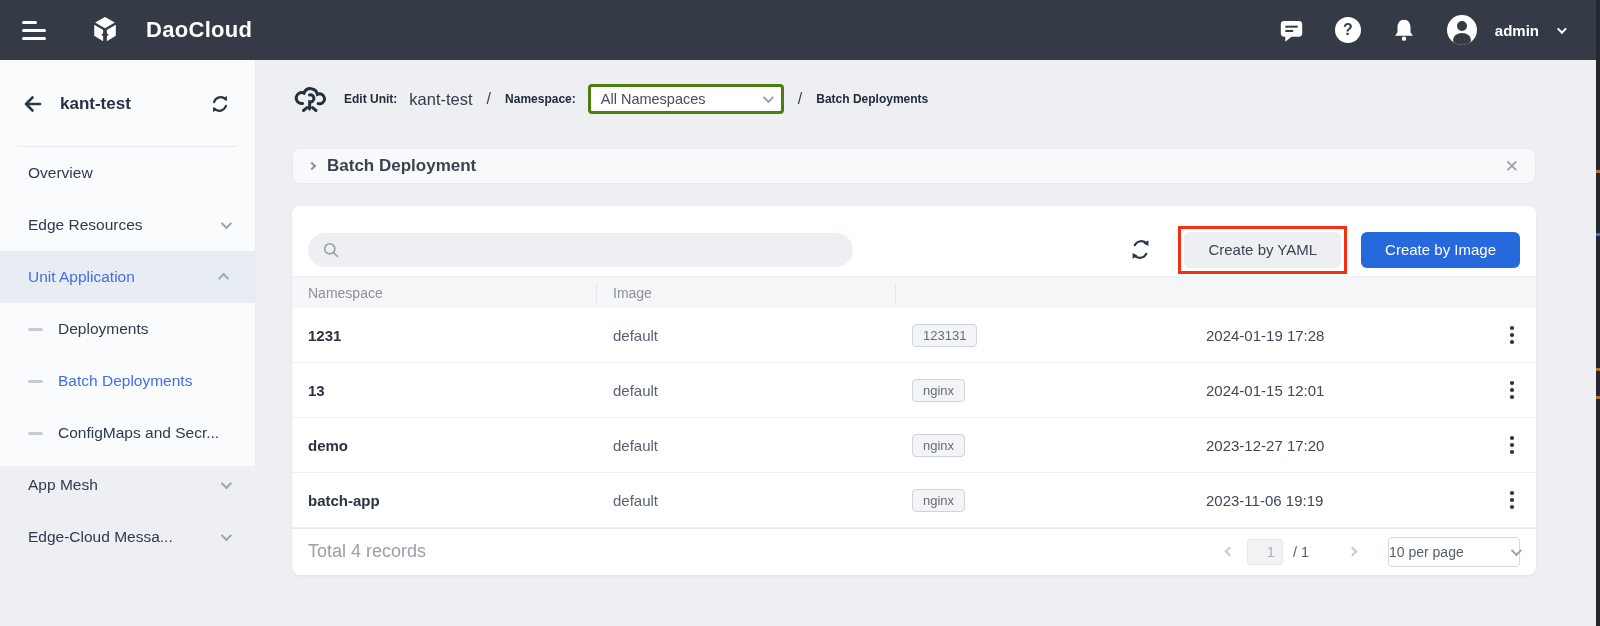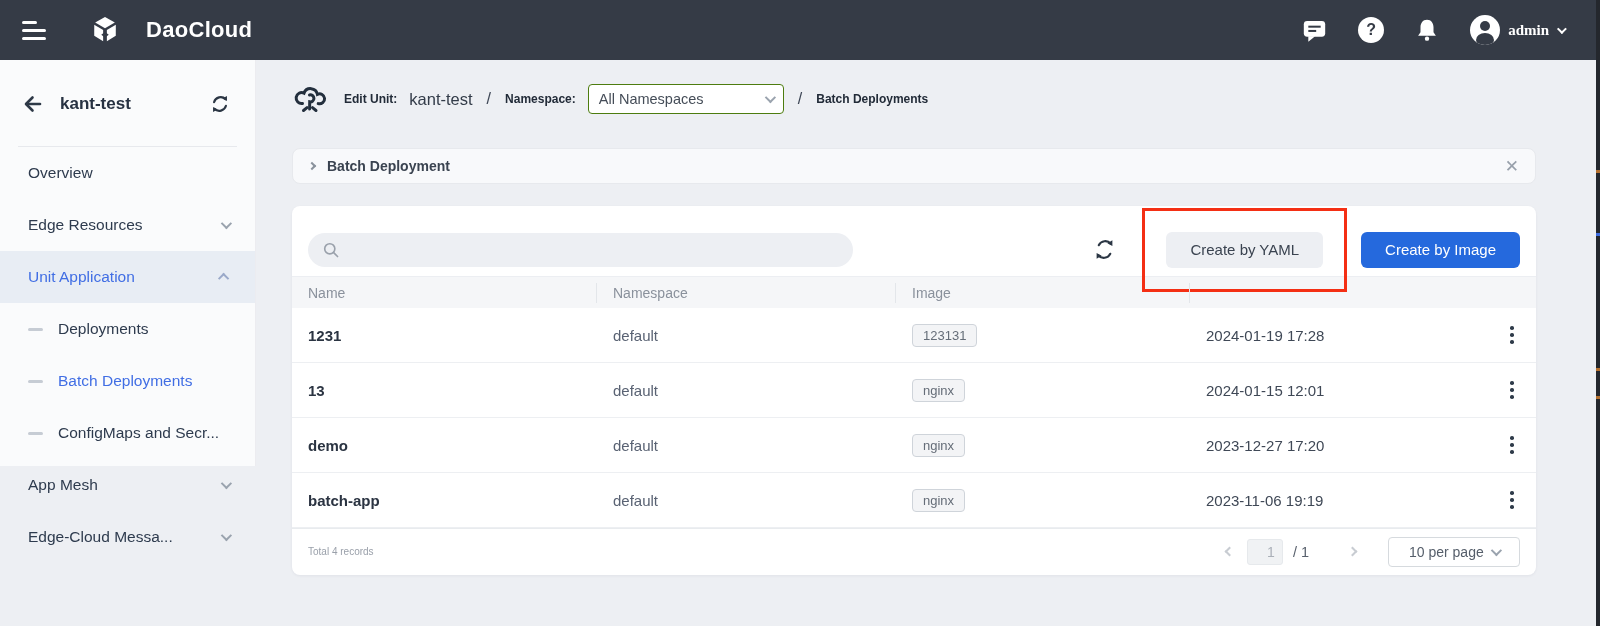--- a/index.html
+++ b/index.html
@@ -17,21 +17,21 @@
   .logo-text { color:#fff; font-size:22px; font-weight:bold; letter-spacing:.3px; }
   .topbar-right { margin-left:auto; display:flex; align-items:center; gap:30px; }
   .tb-icon { display:flex; align-items:center; justify-content:center; cursor:pointer; }
   .help-circle { width:26px; height:26px; border-radius:50%; background:#fff;
     color:#353b46; font-weight:bold; font-size:16px; display:flex; align-items:center; justify-content:center; }
   .avatar { width:30px; height:30px; border-radius:50%; background:#fff; position:relative; overflow:hidden; }
   .avatar .head { position:absolute; top:6px; left:50%; transform:translateX(-50%);
     width:10px; height:10px; border-radius:50%; background:#353b46; }
   .avatar .body { position:absolute; top:18px; left:50%; transform:translateX(-50%);
     width:18px; height:14px; border-radius:50%; background:#353b46; }
-  .user-wrap { display:flex; align-items:center; gap:8px; cursor:pointer;font-family:Liberation Serif, serif; }
+  .user-wrap { display:flex; align-items:center; gap:18px; cursor:pointer; }
   .user-name { color:#fff; font-size:15px; font-weight:bold; }
 
   
   .chev { display:inline-block; width:8px; height:8px;
     border-right:2px solid #9aa3ae; border-bottom:2px solid #9aa3ae; }
   .chev.down  { transform:rotate(45deg) translateY(-2px); }
   .chev.up    { transform:rotate(-135deg) translateY(-2px); }
   .chev.right { transform:rotate(-45deg); }
   .chev.left  { transform:rotate(135deg); }
   .chev.white { border-color:#fff; width:7px; height:7px; }
@@ -54,43 +54,43 @@
   .sb-sub .dash { width:15px; height:3px; border-radius:2px; background:#c6ccd4; margin-right:15px; flex-shrink:0; }
   .sb-sub.active { color:#416ee4; }
 
   
   .main { flex:1; background:#edeff3; padding:0 64px 0 36px; position:relative; }
 
   .crumbs { margin-top:20px; height:38px; display:flex; align-items:center; gap:12px; }
   .crumb-bold { font-size:12px; font-weight:bold; color:#222b38; white-space:nowrap; }
   .crumb-plain { font-size:16.5px; color:#333c49; }
   .crumb-sep { font-size:16px; color:#3c4554; padding:0 2px; }
-  .ns-select { width:196px; height:30px; background:#fff; border:1px solid #4d7c0f;
+  .ns-select { width:196px; height:30px; background:#fff; border:3px solid #4d7c0f;
     border-radius:4px; display:flex; align-items:center; padding:0 10px; cursor:pointer; }
   .ns-select .val { flex:1; font-size:14.5px; color:#454d58; }
 
   .panel-bar { margin-top:30px; height:36px; background:#f8f9fb; border:1px solid #e7e9ed;
     border-radius:8px; display:flex; align-items:center; padding:0 16px; }
   .panel-bar .chev { width:6px; height:6px; border-color:#8a929c; margin-right:12px; }
-  .panel-title { font-size:14px; font-weight:bold; color:#3a4350; flex:1; }
+  .panel-title { font-size:17px; font-weight:bold; color:#3a4350; flex:1; }
   .panel-close { color:#98a0ab; font-size:17px; cursor:pointer; line-height:1; }
 
   
   .card { margin-top:22px; background:#fff; border-radius:8px;
     box-shadow:0 1px 3px rgba(30,40,60,.06); height:369px; overflow:hidden; }
 
   .toolbar { display:flex; align-items:center; padding:17px 16px 0 16px; height:70px; }
   .search { width:545px; height:34px; background:#edeff3; border-radius:17px;
     display:flex; align-items:center; padding:0 14px; }
   .search input { border:none; outline:none; background:transparent; flex:1;
     font-size:15px; color:#3a4350; margin-left:8px; font-family:"Liberation Sans",sans-serif; }
   .search input::placeholder { color:#9aa1ab; }
   .toolbar-right { margin-left:auto; display:flex; align-items:center; gap:14px; }
   .refresh-btn { cursor:pointer; display:flex; margin-right:4px; }
-  .red-annotation { border:3px solid #f42f14; padding:21px; display:inline-flex;margin-left:8px; }
+  .red-annotation { border:3px solid #f42f14; padding:3px; display:inline-flex;margin-left:8px; }
   .btn { height:36px; border:none; border-radius:6px; padding:0 24px; font-size:15px;
     cursor:pointer; font-family:"Liberation Sans",sans-serif; }
   .btn-gray { background:#edeff3; color:#3a4350; }
   .btn-blue { background:#2569dd; color:#fff; }
 
   .tbl-head { display:grid; grid-template-columns:305px 299px 294px 298px 1fr;
     background:#f5f6f8; height:32px; border-top:1px solid #eceef2; align-items:center; }
   .tbl-head .th { font-size:14px; color:#8a919c; padding-left:16px; height:20px;
     line-height:20px; border-right:1px solid #e3e6ea; }
   .tbl-head .th:last-child { border-right:none; }
@@ -101,30 +101,30 @@
   .td-ns { color:#596273; }
   .td-time { color:#3f4856; }
   .img-tag { display:inline-block; background:#f3f4f6; border:1px solid #cfd4da;
     border-radius:4px; padding:3px 10px; font-size:13px; color:#656d78; }
   .td-actions { display:flex; justify-content:center; }
   .dots { display:flex; flex-direction:column; gap:3.5px; cursor:pointer; padding:4px; }
   .dots i { width:3.5px; height:3.5px; border-radius:50%; background:#2f3b4a; }
 
   .tbl-foot { height:46px; display:flex; align-items:center; padding:0 16px;
     border-top:1px solid #e8ebee; }
-  .total { font-size:10px; color:#9aa0aa; }
+  .total { font-size:18px; color:#9aa0aa; }
   .pager { margin-left:auto; display:flex; align-items:center; gap:10px; }
   .pg-chev { padding:4px; cursor:pointer; display:flex; }
   .pg-chev .chev { border-color:#c8ccd2; width:7px; height:7px; }
   .pg-input { width:36px; height:26px; background:#f0f2f4; border:1px solid #e6e9ec;
     border-radius:3px; text-align:right; padding-right:7px; font-size:14px; color:#aab0b8;
     outline:none; font-family:"Liberation Sans",sans-serif; }
   .pg-total { font-size:14.5px; color:#59616d; }
   .pp-select { width:132px; height:30px; border:1px solid #d6dade; border-radius:4px;
-    background:#fff; display:flex; align-items:center; padding:0 20px; margin-left:18px; cursor:pointer; }
+    background:#fff; display:flex; align-items:center; padding:0 0; margin-left:18px; cursor:pointer; }
   .pp-select .val { flex:1; font-size:14px; color:#555e6a; }
 
   
   .scroll-strip { position:absolute; right:0; top:0; width:4px; height:626px; background:#24272d; z-index:9; }
   .scroll-strip i { position:absolute; left:0; width:4px; height:3px; display:block; }
 </style>
 </head>
 <body>
 
 <header class="topbar">
@@ -271,21 +271,20 @@
             </svg>
           </span>
           <span class="red-annotation">
             <button class="btn btn-gray">Create by YAML</button>
           </span>
           <button class="btn btn-blue">Create by Image</button>
         </div>
       </div>
 
       <div class="tbl-head">
-        <div class="th">Name</div>
         <div class="th">Namespace</div>
         <div class="th">Image</div>
         <div class="th"></div>
       </div>
 
       <div class="tbl-row">
         <div class="td td-name">1231</div>
         <div class="td td-ns">default</div>
         <div class="td"><span class="img-tag">123131</span></div>
         <div class="td td-time">2024-01-19 17:28</div>

